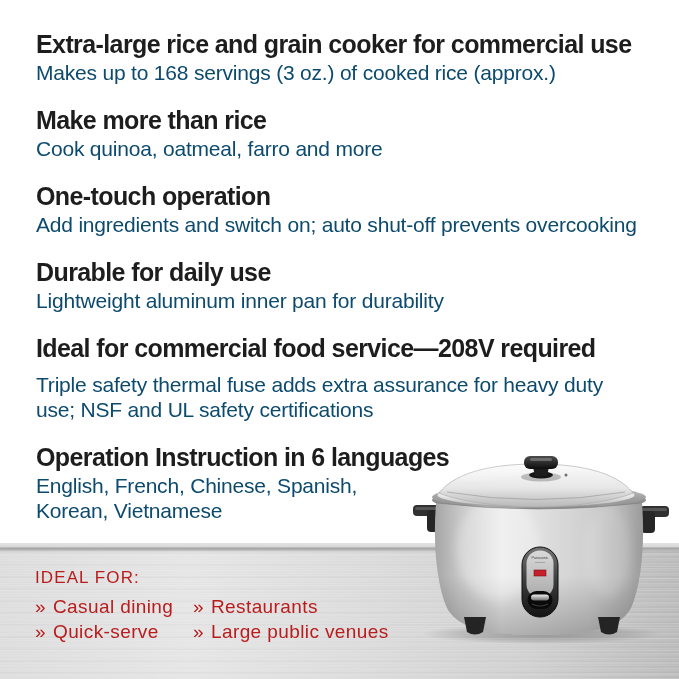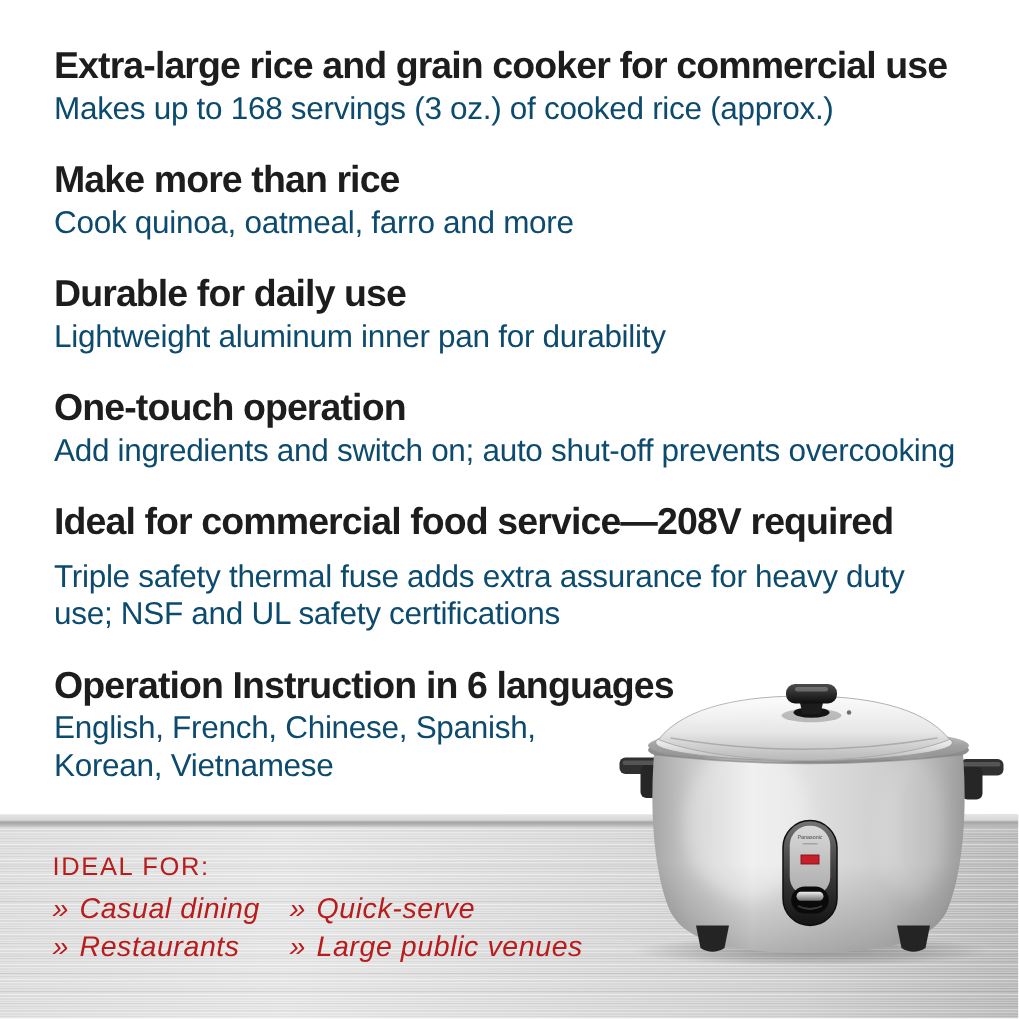--- a/index.html
+++ b/index.html
@@ -78,21 +78,21 @@
     line-height: 19px;
     margin-bottom: 7px;
   }
   .ideal-grid {
     display: grid;
     grid-template-columns: 158px auto;
     font-size: 19px;
     line-height: 25px;
     letter-spacing: 0.4px;
   }
-  .ideal-item { white-space: nowrap; font-style: italic; }
+  .ideal-item { white-space: nowrap; }
   .ideal-item .chev { margin-right: 7px; }
   .ideal-item.span2 { grid-column: 1 / -1; }
 
   
   .cooker {
     position: absolute;
     left: 403px;
     top: 446px;
   }
 </style>
@@ -104,50 +104,50 @@
   <section class="features">
     <div class="feature">
       <h2>Extra-large rice and grain cooker for commercial use</h2>
       <p>Makes up to 168 servings (3 oz.) of cooked rice (approx.)</p>
     </div>
     <div class="feature">
       <h2>Make more than rice</h2>
       <p>Cook quinoa, oatmeal, farro and more</p>
     </div>
     <div class="feature">
+      <h2>One-touch operation</h2>
+      <p>Add ingredients and switch on; auto shut-off prevents overcooking</p>
+    </div>
+    <div class="feature">
       <h2>Durable for daily use</h2>
       <p>Lightweight aluminum inner pan for durability</p>
-    </div>
-    <div class="feature">
-      <h2>One-touch operation</h2>
-      <p>Add ingredients and switch on; auto shut-off prevents overcooking</p>
     </div>
     <div class="feature">
       <h2>Ideal for commercial food service—208V required</h2>
       <p class="mid">Triple safety thermal fuse adds extra assurance for heavy duty use; NSF and UL safety certifications</p>
     </div>
     <div class="feature">
       <h2>Operation Instruction in 6 languages</h2>
       <p class="narrow">English, French, Chinese, Spanish, Korean, Vietnamese</p>
     </div>
   </section>
 
   <div class="metal"></div>
 
   <div class="ideal">
     <div class="ideal-title">IDEAL FOR:</div>
     <div class="ideal-grid">
       <div class="ideal-item">
         <span class="chev">»</span><span>Casual dining</span>
       </div>
       <div class="ideal-item">
+        <span class="chev">»</span><span>Restaurants</span>
+      </div>
+      <div class="ideal-item">
         <span class="chev">»</span><span>Quick-serve</span>
-      </div>
-      <div class="ideal-item">
-        <span class="chev">»</span><span>Restaurants</span>
       </div>
       <div class="ideal-item">
         <span class="chev">»</span><span>Large public venues</span>
       </div>
     </div>
   </div>
 
   <svg class="cooker" width="276" height="206" viewBox="0 0 276 206" xmlns="http://www.w3.org/2000/svg">
     <defs>
       <linearGradient id="gBody" x1="0" y1="0" x2="1" y2="0">

